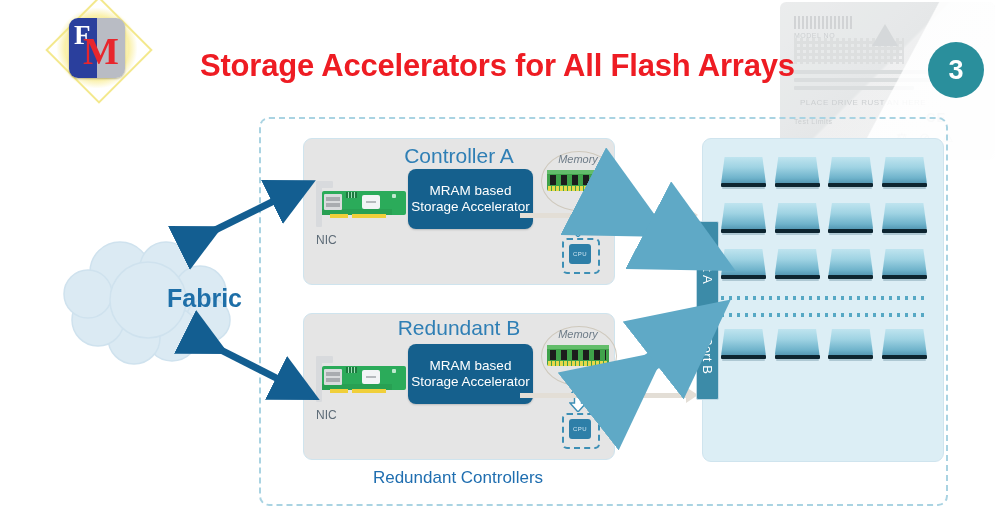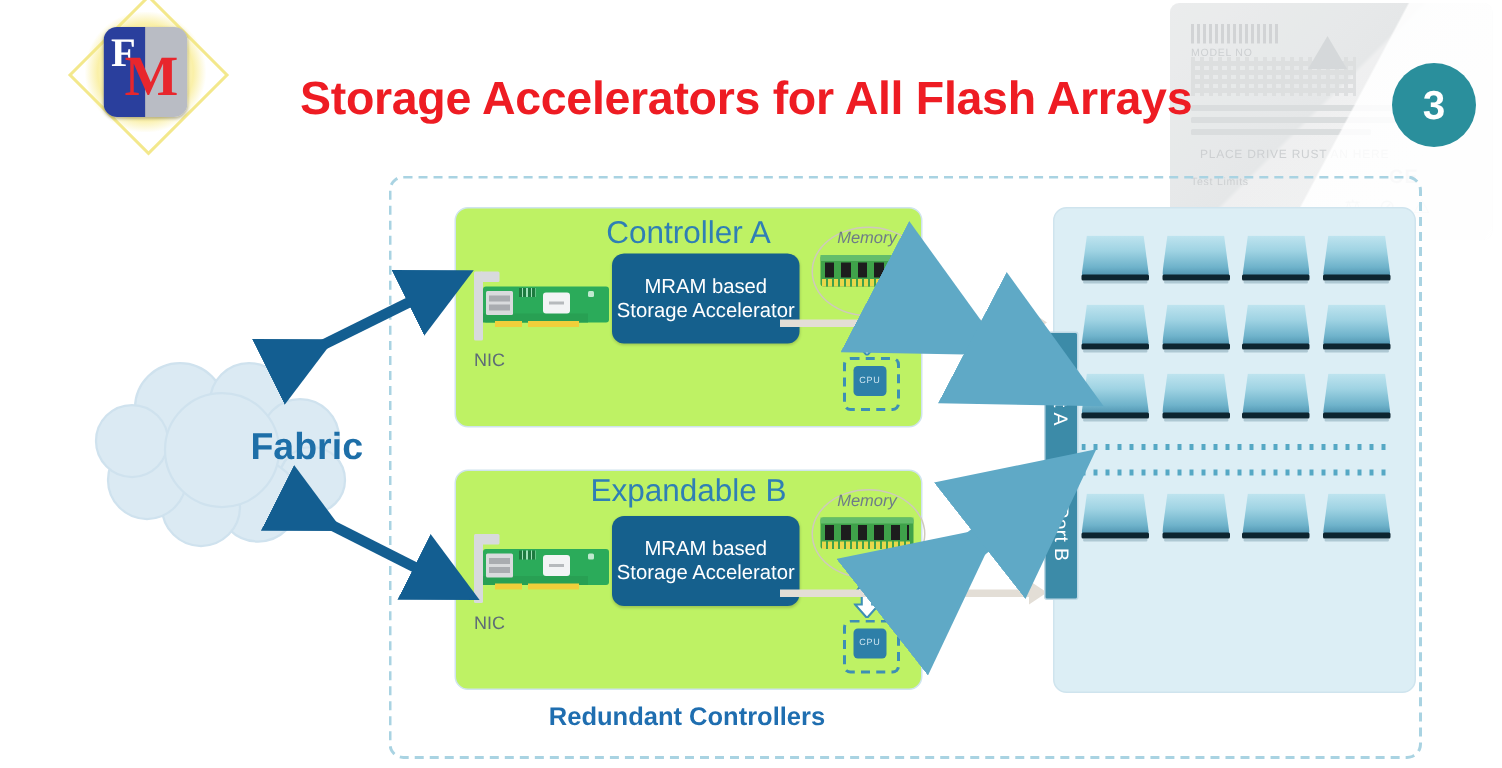--- a/index.html
+++ b/index.html
@@ -65,21 +65,21 @@
   }
 
   
   .frame{
     position:absolute;left:259px;top:117px;width:685px;height:385px;
     border:2px dashed #a9d3e2;border-radius:10px;background:transparent;
   }
 
   
   .ctrl{
-    position:absolute;background:#bef264;border:1px solid #cfe4ee;border-radius:9px;
+    position:absolute;background:#e5e5e5;border:1px solid #cfe4ee;border-radius:9px;
   }
   #ctrlA{left:303px;top:138px;width:310px;height:145px;}
   #ctrlB{left:303px;top:313px;width:310px;height:145px;}
   .ctrl-title{
     position:absolute;top:5px;left:0;width:100%;text-align:center;
     color:#2f7fb5;font-size:21px;font-weight:normal;
   }
   #ctrlB .ctrl-title{top:2px;}
 
   
@@ -172,21 +172,21 @@
   .cloud svg{display:block;}
   .cloud-label{
     position:absolute;left:0;top:46px;width:180px;text-align:right;
     color:#1e6fa8;font-weight:bold;font-size:25px;
   }
 
   
   .arrow-svg{position:absolute;left:0;top:0;width:1001px;height:512px;pointer-events:none;}
 
   
-  .cap{position:absolute;color:#1f6eb0;font-weight:bold;font-size:17px;text-align:center;}
+  .cap{position:absolute;color:#1f6eb0;font-weight:normal;font-size:17px;text-align:center;}
   #capCtrl{left:303px;top:468px;width:310px;}
   #capSsd{left:702px;top:468px;width:240px;}
 </style>
 </head>
 <body>
 
 <div id="slide">
 
   <div class="watermark">
     <div class="wm-barcode"></div>
@@ -257,21 +257,21 @@
         <path d="M9 0 L17 9 L12.5 9 L12.5 17 L17 17 L9 26 L1 17 L5.5 17 L5.5 9 L1 9 Z" fill="#ffffff" stroke="#3d8fb5" stroke-width="1.4"></path>
       </svg>
     </div>
 
     <div class="cpu">
       <div class="cpu-core">CPU</div>
     </div>
   </div>
 
   <div class="ctrl" id="ctrlB">
-    <div class="ctrl-title">Expandable B</div>
+    <div class="ctrl-title">Redundant B</div>
 
     <div class="nic">
       <div class="nic-bracket"></div>
       <div class="nic-bracket2"></div>
       <div class="nic-pcb"></div>
       <div class="nic-pcb2"></div>
       <div class="nic-gold2"></div>
       <div class="nic-gold"></div>
       <div class="nic-port">
           <i style="top:3px"></i>

